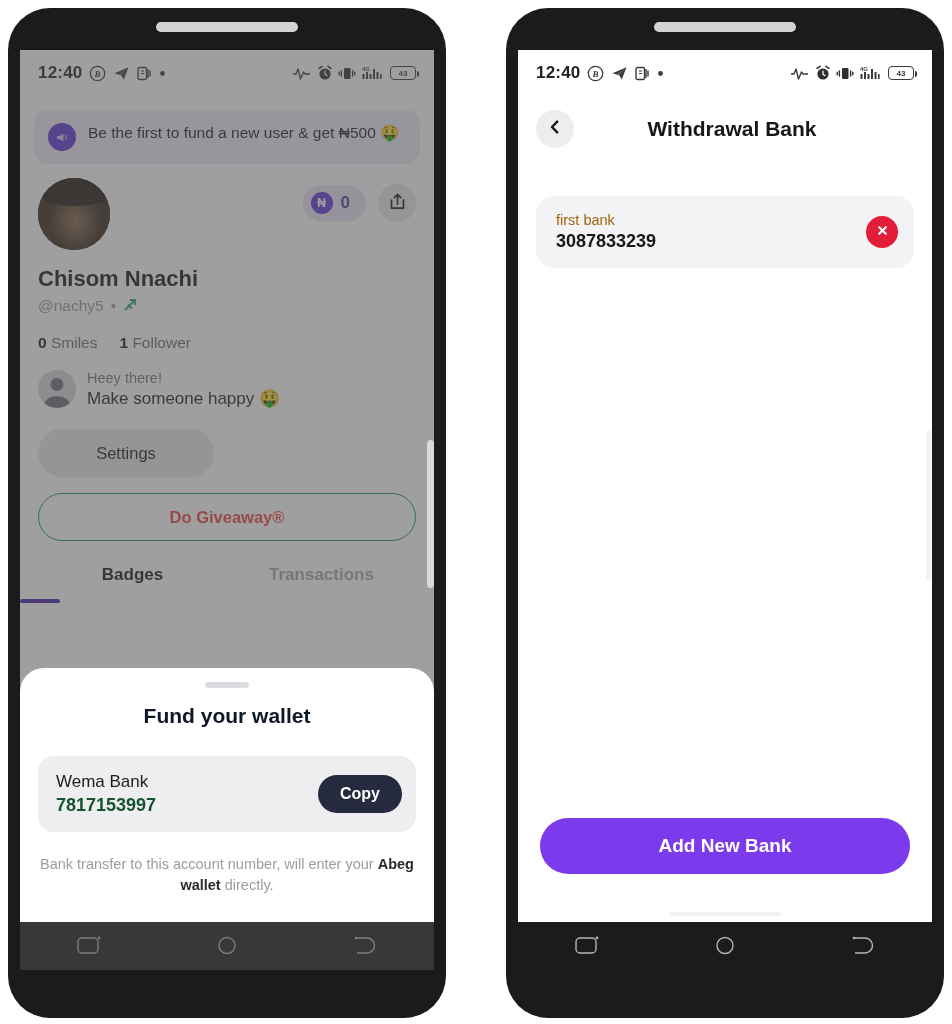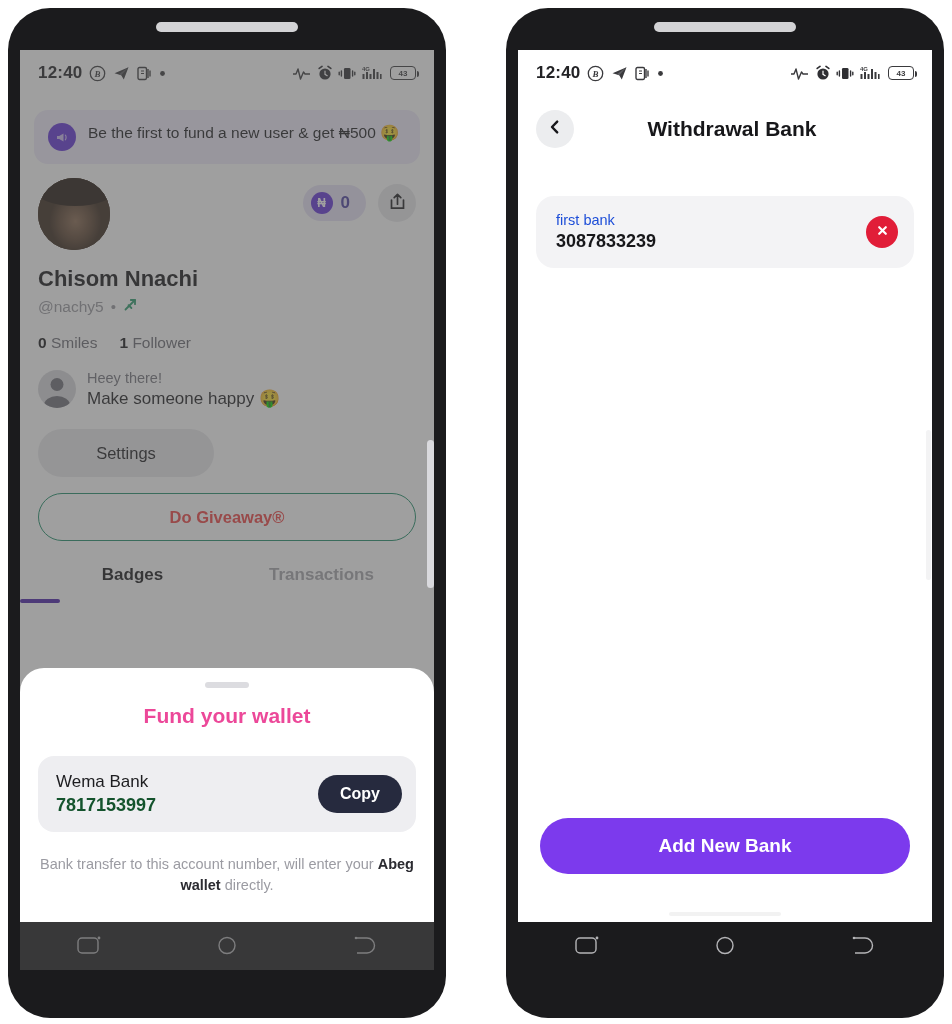--- a/index.html
+++ b/index.html
@@ -107,21 +107,21 @@
     color: #fff; font-size: 12px; font-weight: 700;
     display: flex; align-items: center; justify-content: center;
   }
   .bal-num { font-size: 17px; font-weight: 700; color: #4a3fa0; }
   .share-btn {
     width: 38px; height: 38px; border-radius: 50%; background: #e9e9ec;
     display: flex; align-items: center; justify-content: center;
   }
 
   .uname { margin-top: 16px; font-size: 22px; font-weight: 700; color: #17171a; }
-  .handle-row { margin-top: 5px; display: flex; align-items: center; gap: 7px; }
+  .handle-row { margin-top: 5px; display: flex; gap: 7px; }
   .handle { font-size: 15.5px; color: #9a9aa0; }
   .dotsep { color: #9a9aa0; font-size: 15px; }
 
   .socials { margin-top: 22px; display: flex; align-items: center; gap: 26px; }
   .social { display: flex; align-items: center; gap: 7px; font-size: 14.5px; font-weight: 700; }
   .social.tw { color: #2f9fe8; }
   .social.ig { color: #d3346a; }
 
   .stats { margin-top: 18px; display: flex; align-items: center; gap: 22px; font-size: 15.5px; }
   .stats b { color: #17171a; font-weight: 700; }
@@ -172,21 +172,21 @@
   
   .sheet {
     position: absolute; left: 0; right: 0; bottom: 48px; z-index: 10;
     background: #ffffff; border-radius: 24px 24px 0 0; padding: 12px 18px 26px 18px;
   }
   .grabber {
     width: 44px; height: 6px; border-radius: 4px; background: #dcdce0;
     margin: 2px auto 0 auto;
   }
   .sheet-title {
-    text-align: center; font-size: 21px; font-weight: 700; color: #ec4899;
+    text-align: center; font-size: 21px; font-weight: 700; color: #0f172a;
     margin-top: 16px;
   }
   .acct-card {
     margin-top: 28px; background: #eeeef1; border-radius: 16px;
     padding: 16px 14px 16px 18px; display: flex; align-items: center;
     justify-content: space-between;
   }
   .acct-bank { font-size: 17px; color: #1d1d20; font-weight: 500; }
   .acct-num { font-size: 18px; color: #14532d; font-weight: 700; margin-top: 3px; }
   .copy-btn {
@@ -209,21 +209,21 @@
   }
   .wb-title {
     flex: 1; text-align: center; font-size: 21px; font-weight: 700;
     color: #17171a; margin-right: 38px;
   }
   .bank-card {
     margin: 48px 18px 0 18px; background: #f3f3f5; border-radius: 18px;
     padding: 16px 16px 16px 20px; display: flex; align-items: center;
     justify-content: space-between;
   }
-  .bank-name { font-size: 14.5px; color: #1d4ed8; }
+  .bank-name { font-size: 14.5px; color: #a16207; }
   .bank-acct { font-size: 18px; color: #17171a; font-weight: 700; margin-top: 3px; }
   .del-btn {
     width: 32px; height: 32px; border-radius: 50%; background: #e11d38;
     display: flex; align-items: center; justify-content: center; border: none;
     flex: 0 0 auto;
   }
   .add-bank-wrap { position: absolute; left: 0; right: 0; bottom: 96px; padding: 0 22px; }
   .btn-add {
     width: 100%; height: 56px; border-radius: 30px; background: #7c3aed;
     color: #fff; font-size: 19px; font-weight: 700; border: none; font-family: inherit;

